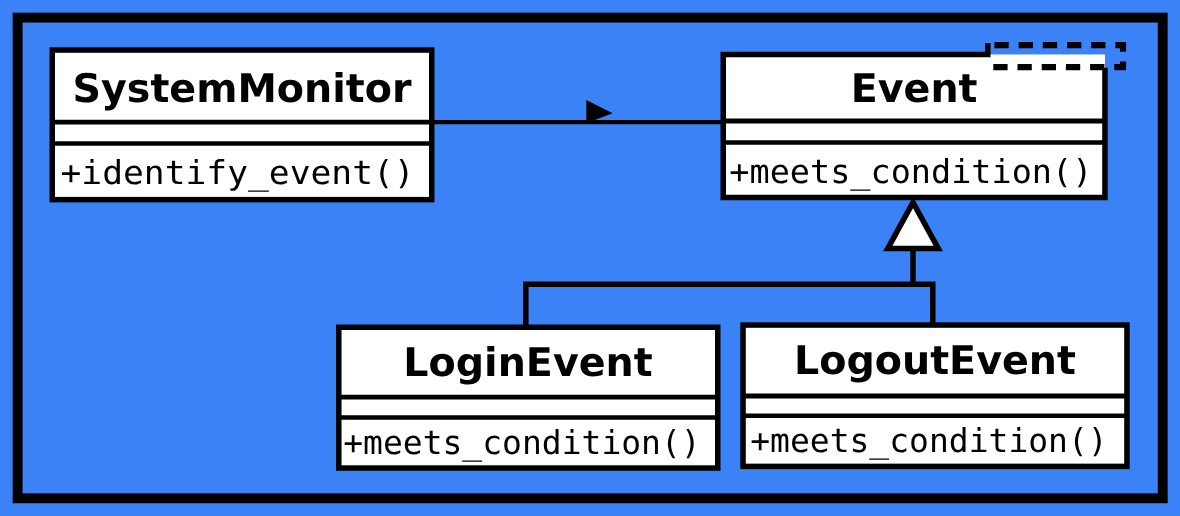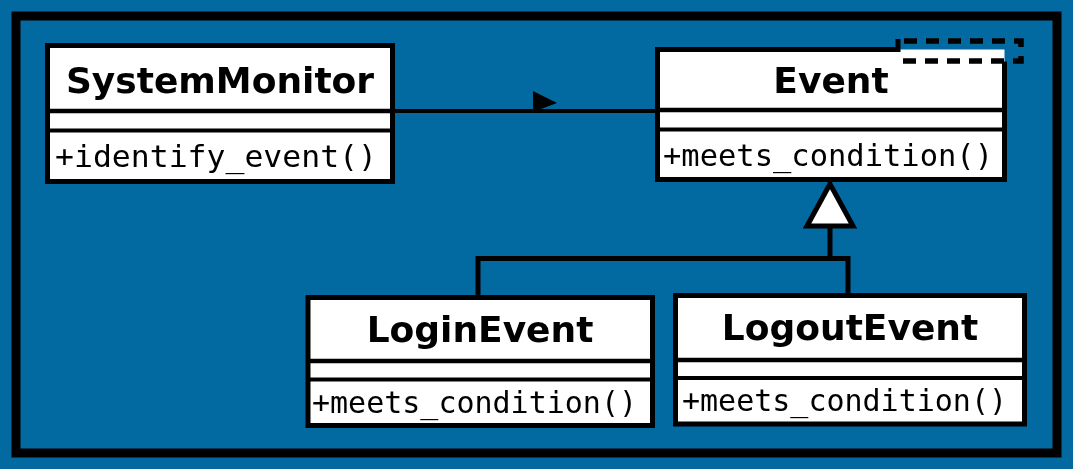--- a/index.html
+++ b/index.html
@@ -1,20 +1,20 @@
 <!DOCTYPE html>
 <html><head>
 <meta charset="utf-8">
 <style>
   html, body { margin: 0; padding: 0; background: #ffffff; }
   #screenshot {
     position: relative;
     width: 1073px;
     height: 469px;
-    background: #0369a1;
+    background: #3b82f6;
     overflow: hidden;
   }
   svg { display: block; }
   .stroke { stroke: #000000; fill: none; }
   .cls-frame { fill: #ffffff; stroke: #000000; stroke-width: 5; }
   .sep1 { stroke: #000000; stroke-width: 4.5; }
   .sep2 { stroke: #000000; stroke-width: 4; }
   .cls-title {
     font-family: "DejaVu Sans", "Liberation Sans", sans-serif;
     font-weight: bold;

